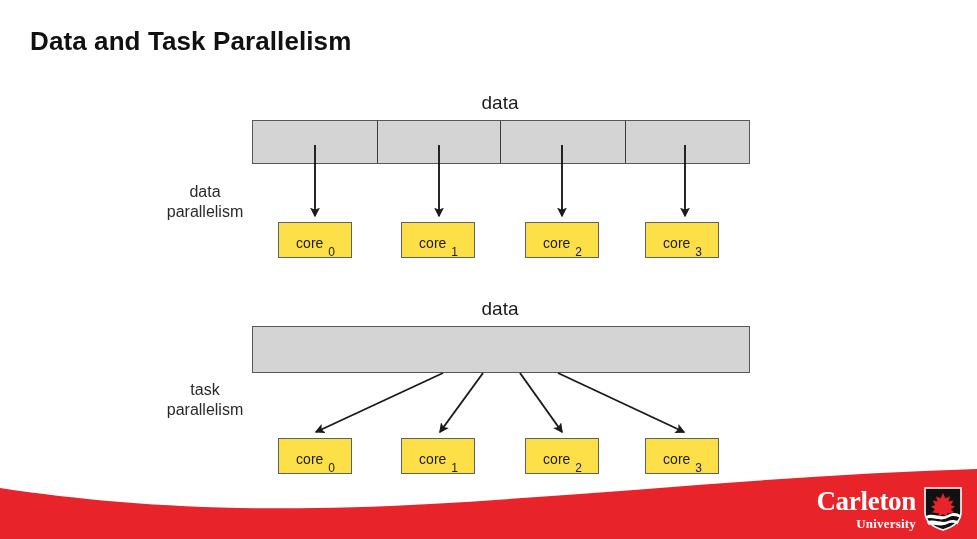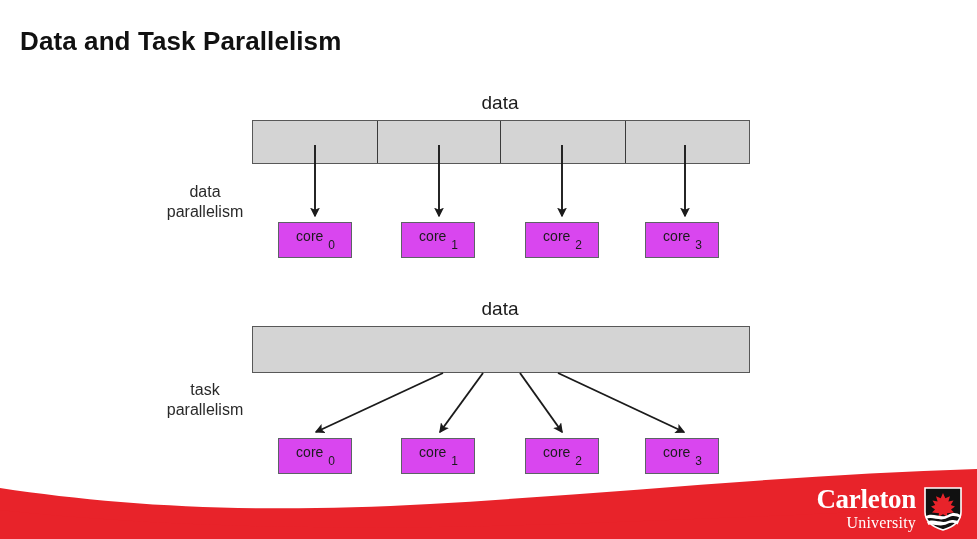--- a/index.html
+++ b/index.html
@@ -10,21 +10,21 @@
   #slide {
     position: relative;
     width: 977px;
     height: 539px;
     background: #ffffff;
     overflow: hidden;
     font-family: "Liberation Sans", sans-serif;
   }
   #title {
     position: absolute;
-    left: 20px;
+    left: 30px;
     top: 26px;
     font-size: 26px;
     font-weight: bold;
     color: #111111;
     letter-spacing: 0.1px;
     white-space: nowrap;
   }
   .diagram-svg {
     position: absolute;
     left: 0;
@@ -57,25 +57,25 @@
     position: absolute;
     top: 0;
     bottom: 0;
     width: 1.5px;
     background: #3a3a3a;
   }
   .core-box {
     position: absolute;
     width: 74px;
     height: 36px;
-    background: #d946ef;
+    background: #fde047;
     border: 1.5px solid #5d6266;
     box-sizing: border-box;
     display: flex;
-    align-items: center;
+    align-items: flex-end;
     justify-content: center;
   }
   .core-text {
     font-size: 14px;
     color: #1b1b1b;
     position: relative;
     top: -2px;
     white-space: nowrap;
   }
   .core-text sub {
@@ -108,22 +108,22 @@
   }
   #logo-name {
     font-family: "Liberation Serif", serif;
     font-weight: bold;
     font-size: 27px;
     color: #ffffff;
     letter-spacing: -0.3px;
   }
   #logo-sub {
     font-family: "Liberation Serif", serif;
-    font-weight: normal;
-    font-size: 16px;
+    font-weight: bold;
+    font-size: 13px;
     color: #ffffff;
     letter-spacing: 0.2px;
     margin-top: 2px;
   }
 </style>
 </head>
 <body>
 
 <div id="slide">
 

